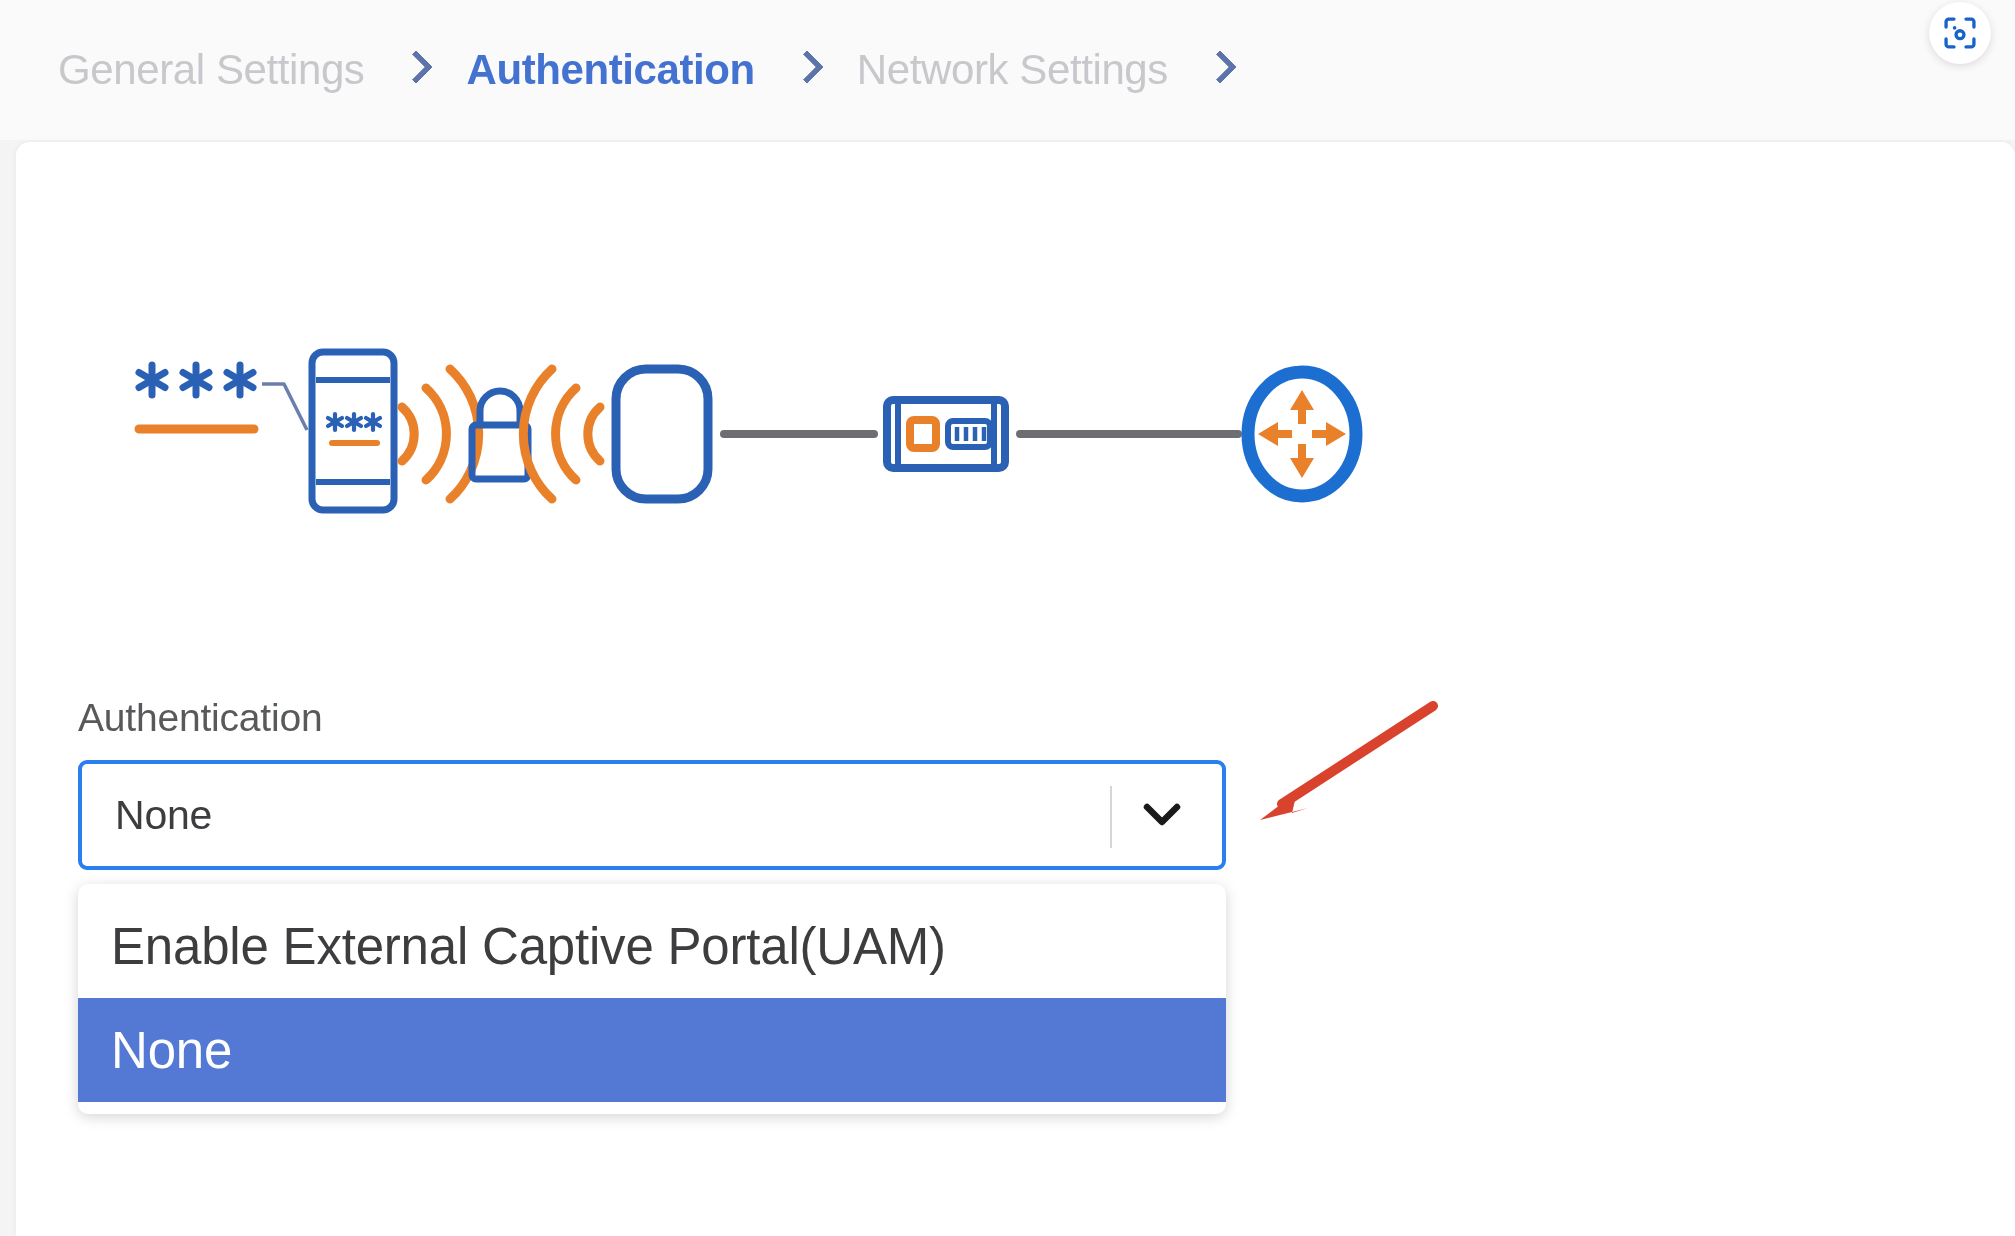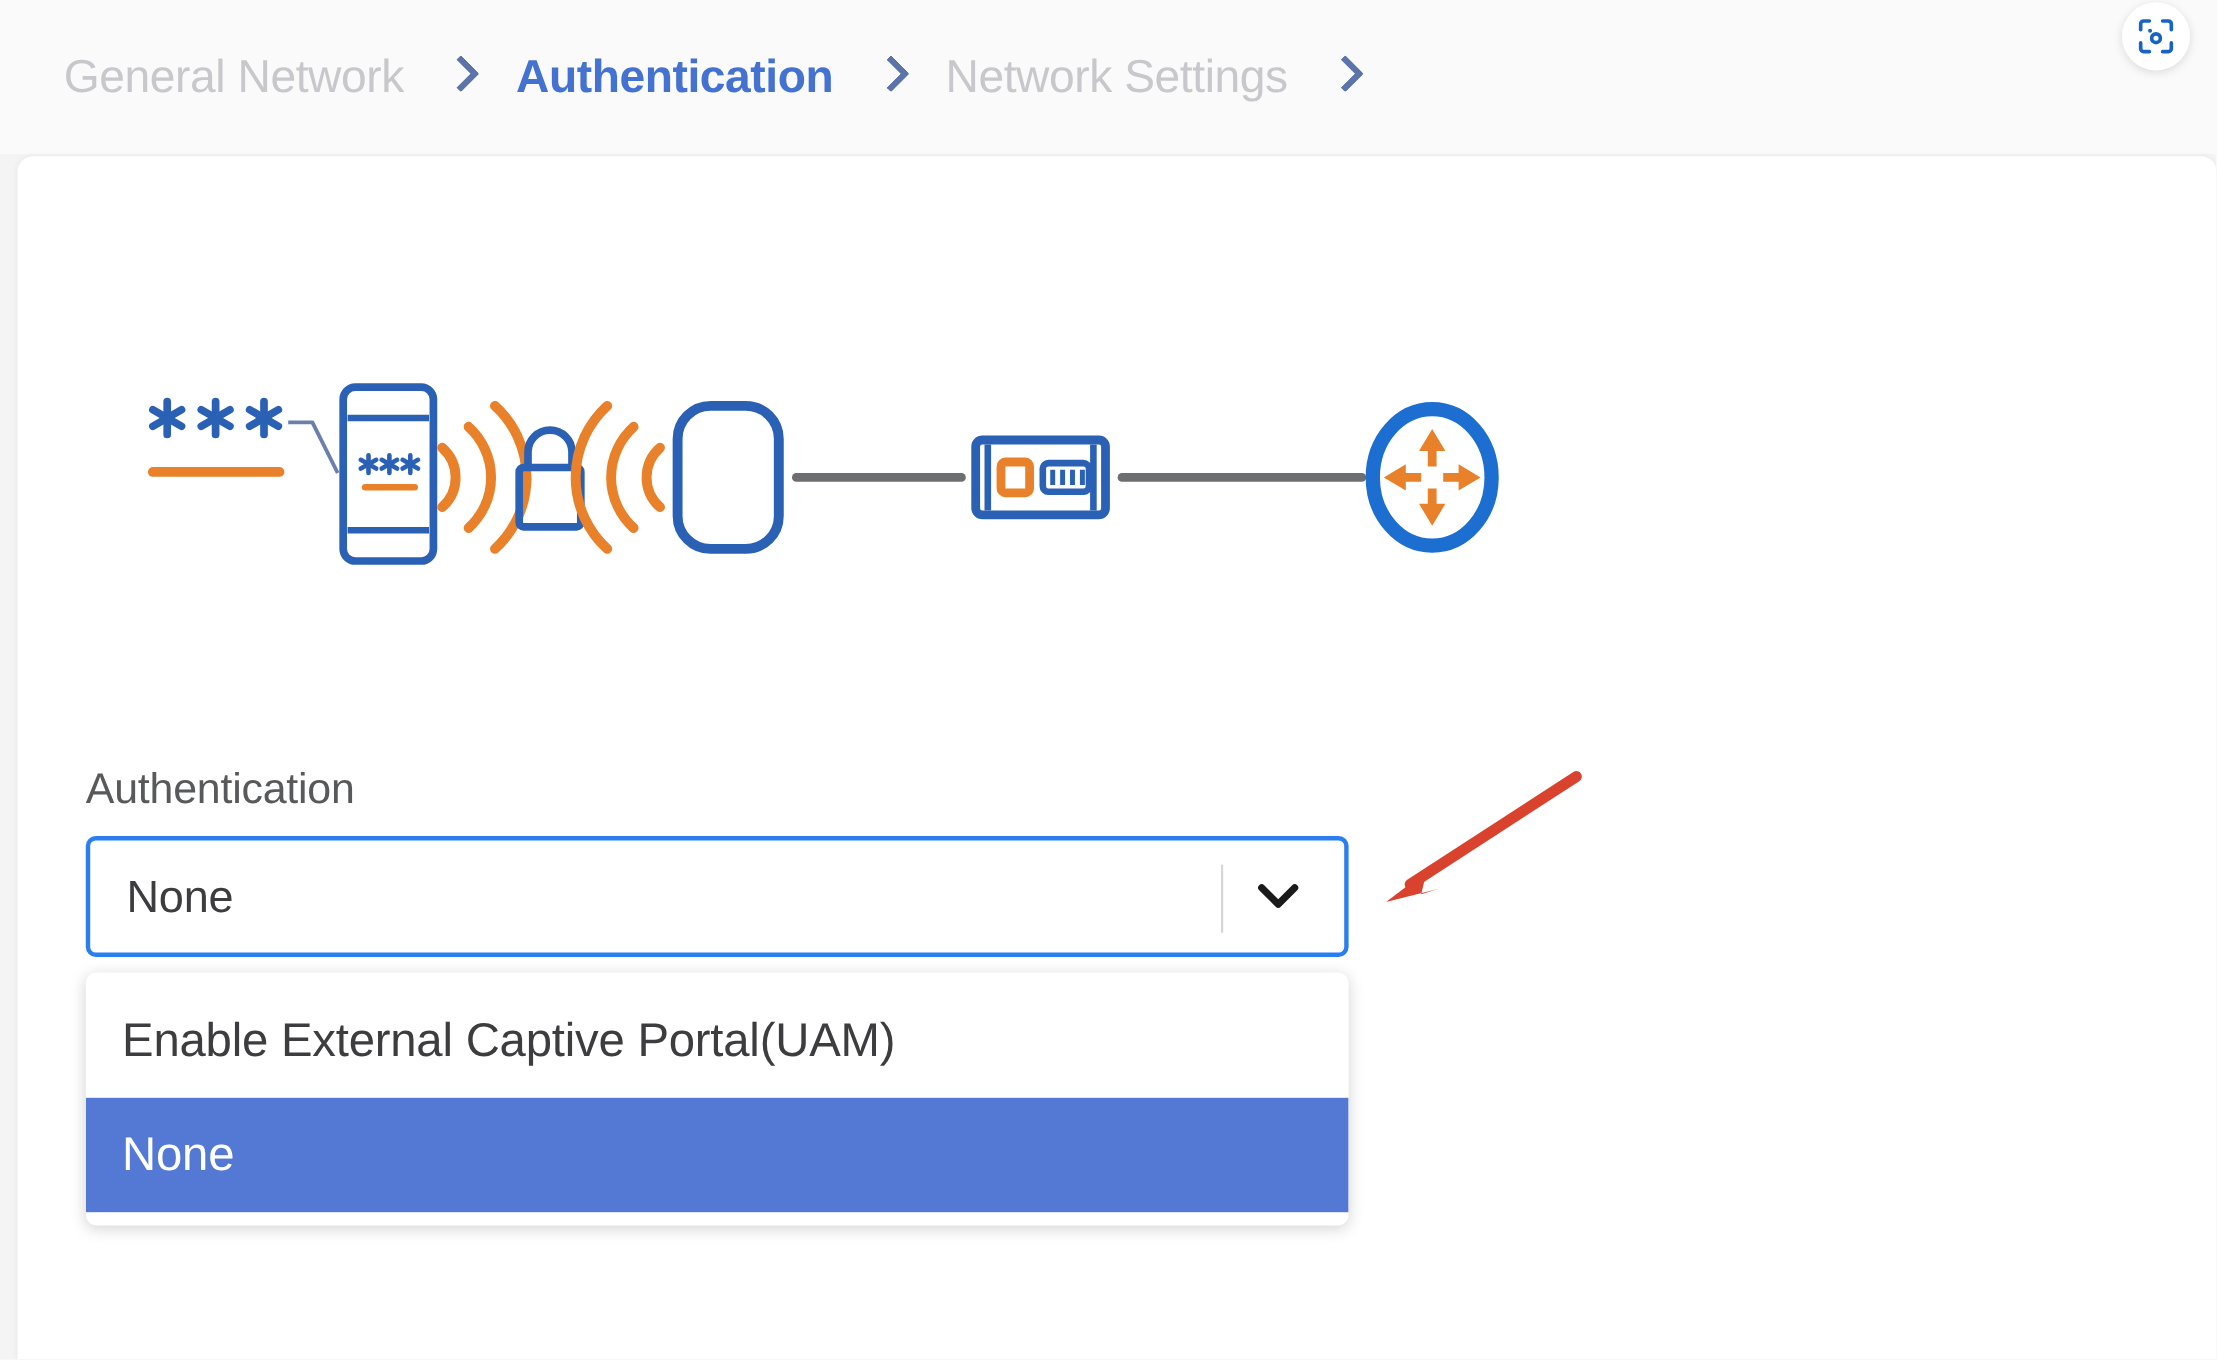--- a/index.html
+++ b/index.html
@@ -139,21 +139,21 @@
     padding: 10px 0 12px 0;
     box-sizing: border-box;
     overflow: hidden;
   }
   .option {
     height: 104px;
     display: flex;
     align-items: center;
     padding-left: 33px;
     box-sizing: border-box;
-    font-size: 43px;
+    font-size: 51px;
     color: #3d3d3f;
     letter-spacing: -0.2px;
     white-space: nowrap;
   }
   .option.selected {
     background: #5379d4;
     color: #ffffff;
   }
 
   
@@ -164,21 +164,21 @@
     width: 200px;
     height: 130px;
     pointer-events: none;
     z-index: 30;
   }
 </style>
 </head>
 <body>
 
 <div class="breadcrumb-bar">
-  <span class="crumb inactive">General Network</span>
+  <span class="crumb inactive">General Settings</span>
   <span class="crumb-sep"></span>
   <span class="crumb active">Authentication</span>
   <span class="crumb-sep"></span>
   <span class="crumb inactive">Network Settings</span>
   <span class="crumb-sep"></span>
 </div>
 
 <div class="capture-btn">
   <svg width="38" height="38" viewBox="0 0 24 24">
     <g fill="none" stroke="#1763c6" stroke-width="2.1" stroke-linecap="round" stroke-linejoin="round">

